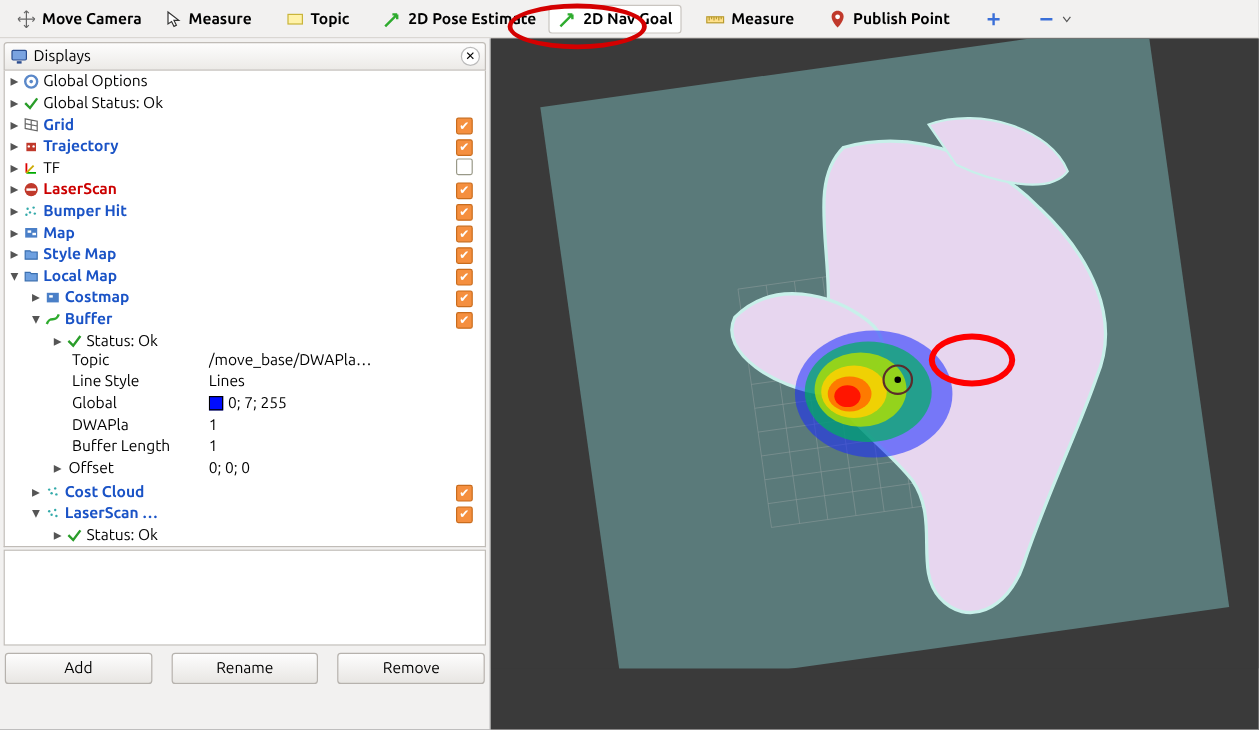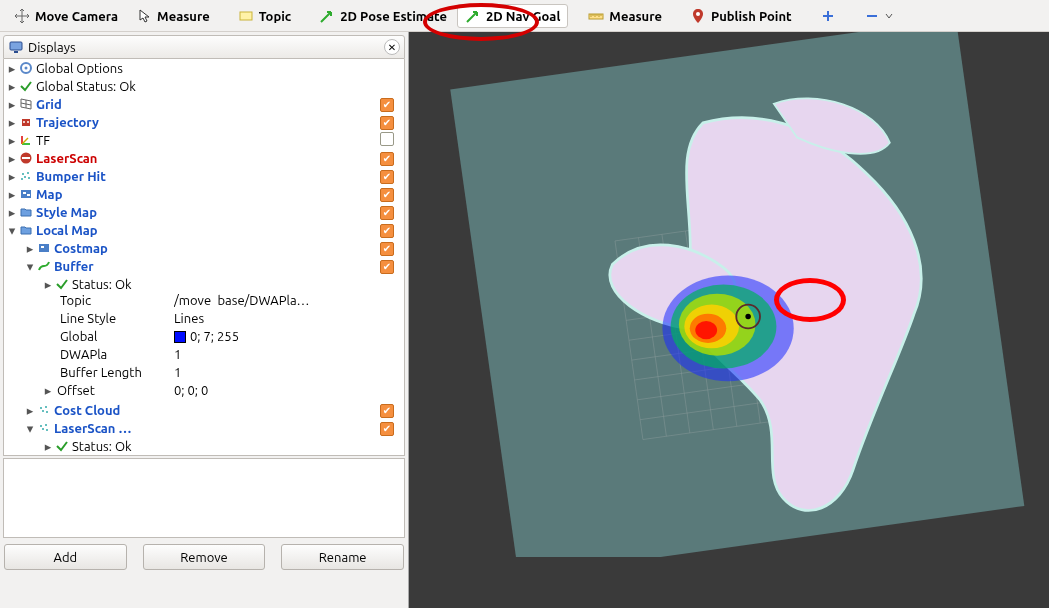--- a/index.html
+++ b/index.html
@@ -385,22 +385,22 @@
           </span>
         <span class="row-label">Status: Ok</span>
       </div>
 
     </div>
 
     <div class="desc-box"></div>
 
     <div class="btn-row">
       <button>Add</button>
+      <button>Rename</button>
       <button>Remove</button>
-      <button>Rename</button>
     </div>
   </div>
 
   <div class="viewport">
     <svg class="viz-canvas" viewBox="0 0 702 576" preserveAspectRatio="none">
       <rect x="0" y="0" width="702" height="576" fill="#3a3a3a"></rect>
       <g transform="translate(370 290) rotate(-8)">
         <rect x="-290" y="-270" width="560" height="540" fill="#5a7a7a"></rect>
       </g>
 

